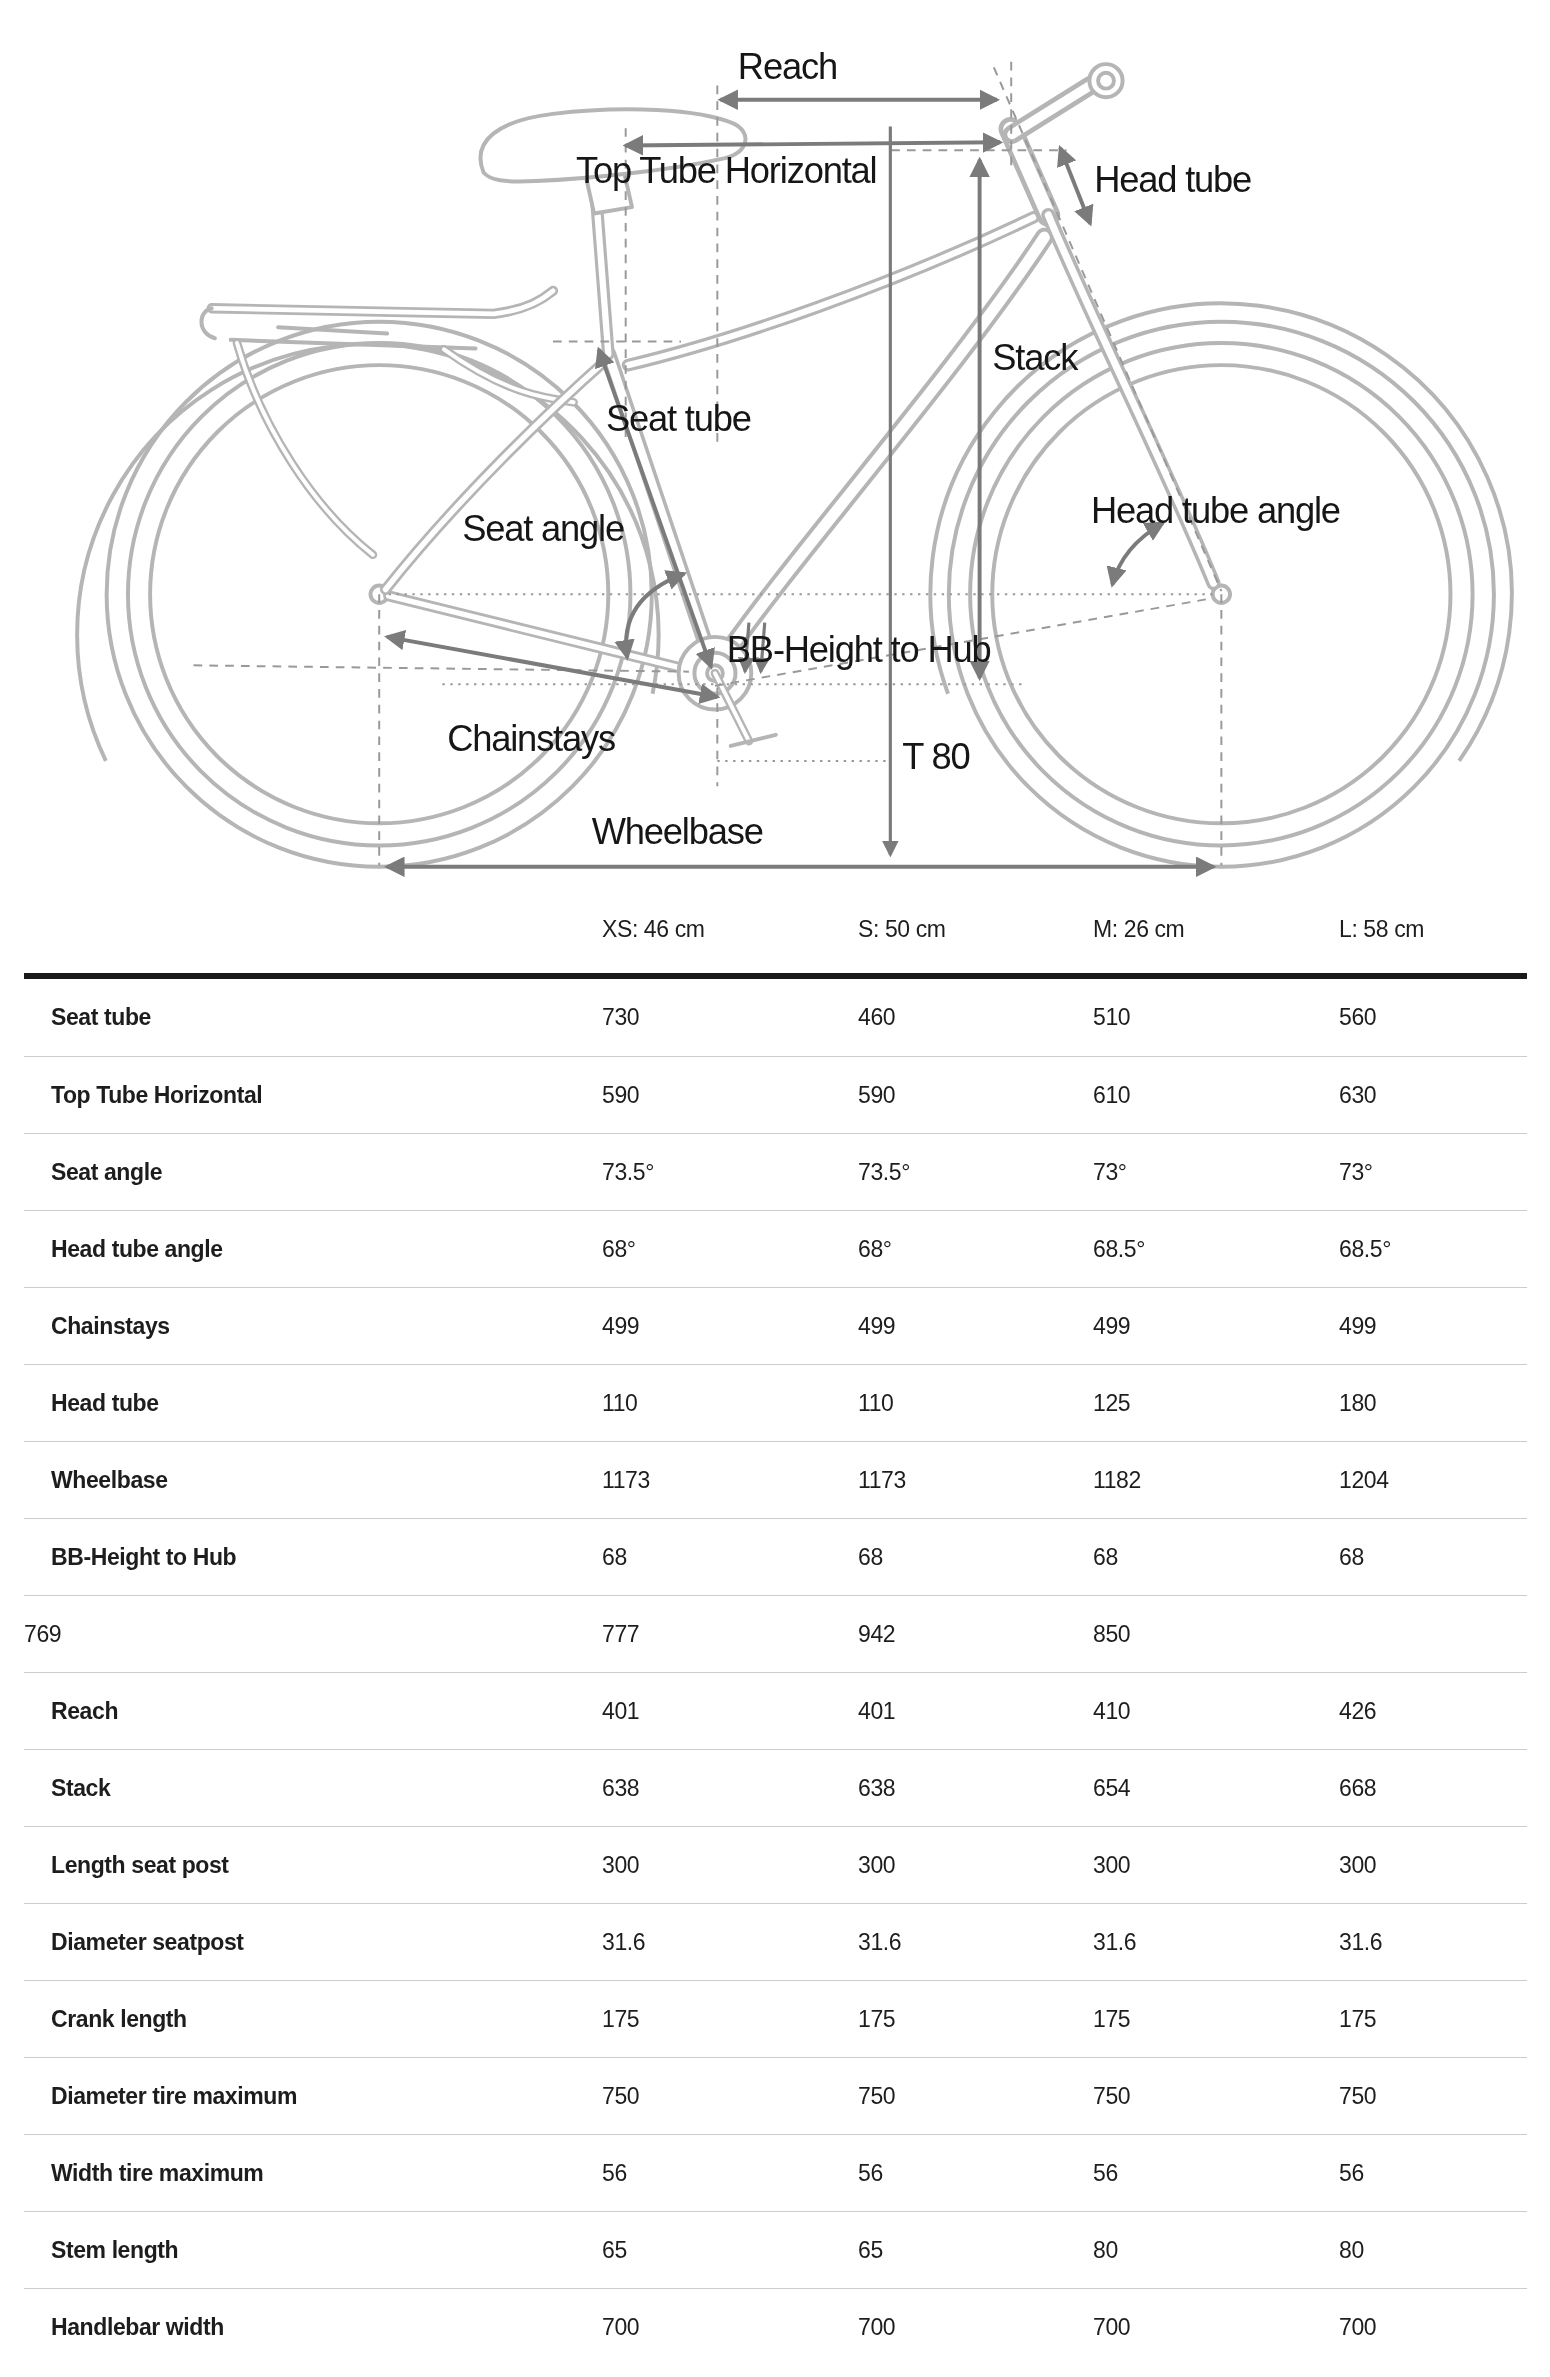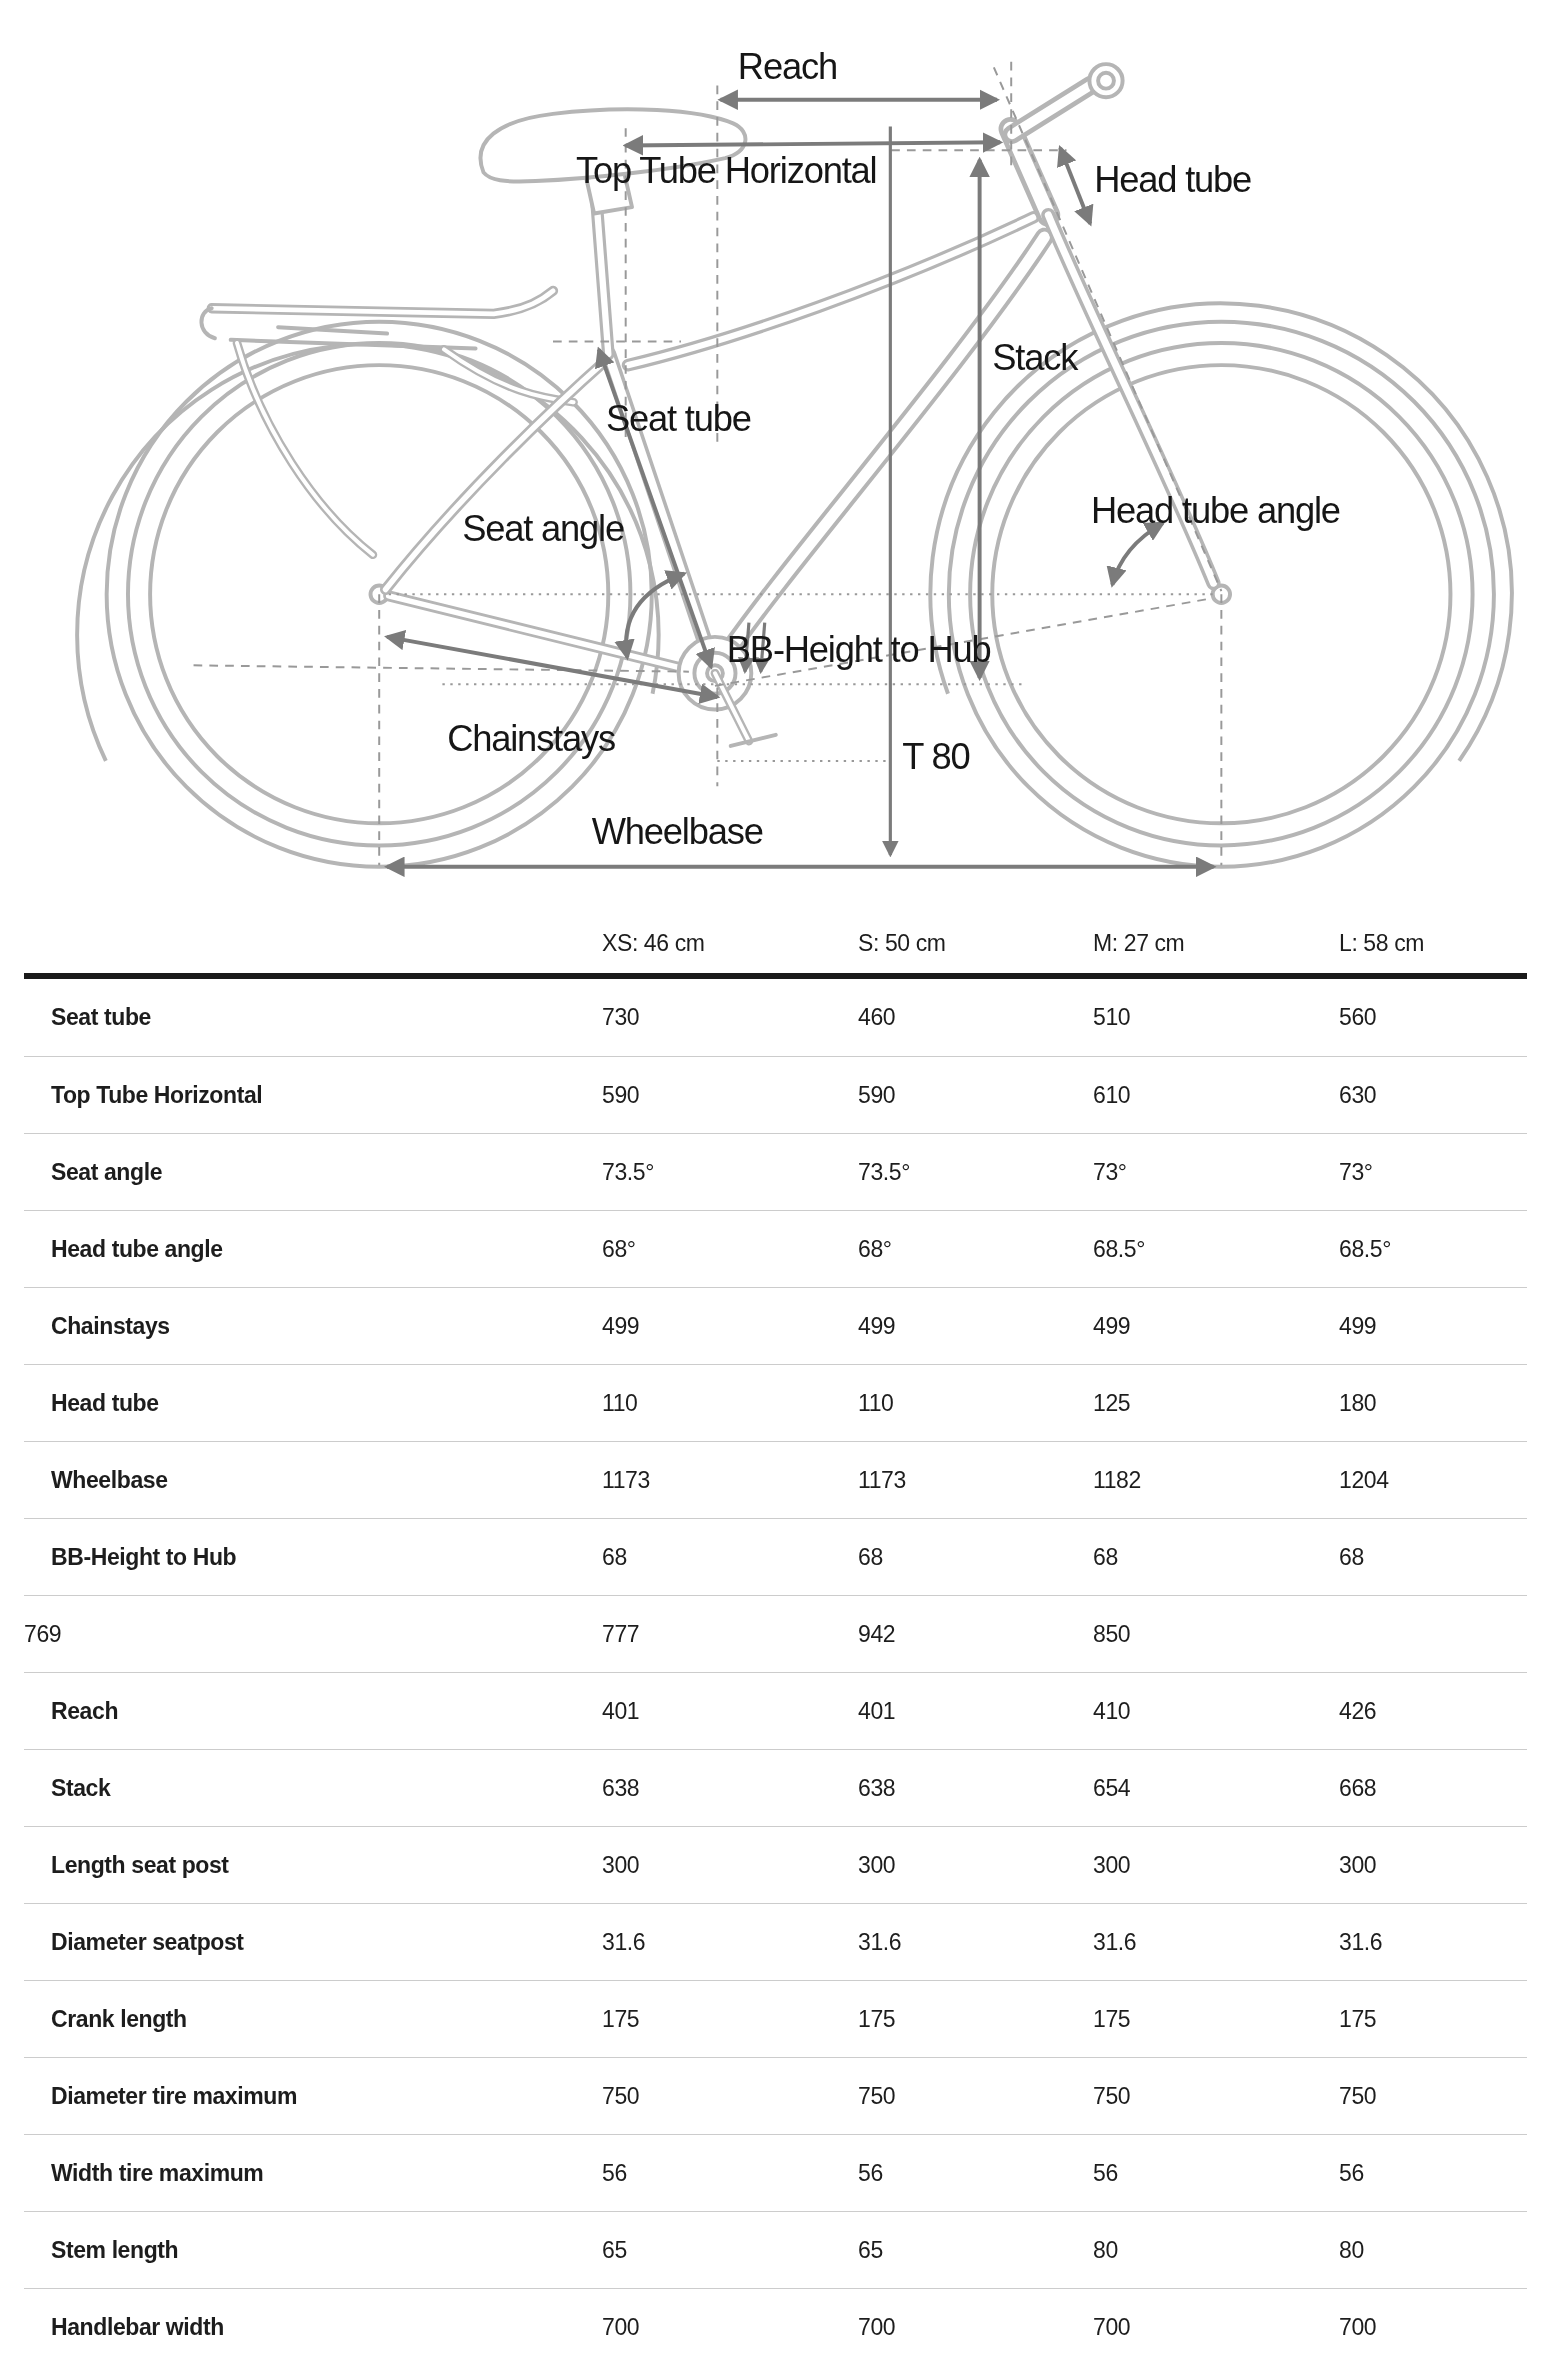--- a/index.html
+++ b/index.html
@@ -24,21 +24,21 @@
   .arrow-thin{fill:none;stroke:var(--arrow);stroke-width:4;}
   .dash{fill:none;stroke:var(--dash);stroke-width:2.5;stroke-dasharray:11 9;}
   .dot{fill:none;stroke:var(--dash);stroke-width:2.5;stroke-dasharray:3 7;}
   .ah{fill:var(--arrow);}
   .dlabel{font-family:"Liberation Sans",sans-serif;font-size:46px;letter-spacing:-1.5px;fill:var(--label);}
   
   .geo-table{margin:0 24px;width:1503px;}
   .thead{
     display:grid;grid-template-columns:578px 256px 235px 246px 1fr;
     height:86px;align-items:end;border-bottom:6.3px solid var(--heavyrule);
-    box-sizing:border-box;padding-bottom:16px;
+    box-sizing:border-box;padding-bottom:30px;
   }
   .size-h{font-size:23px;letter-spacing:-0.4px;color:var(--text);}
   .trow{
     display:grid;grid-template-columns:578px 256px 235px 246px 1fr;
     height:77px;align-items:center;box-sizing:border-box;
   }
   .trow + .trow{border-top:1.6px solid var(--rule);}
   .row-label{font-weight:700;font-size:23px;letter-spacing:-0.4px;padding-left:27px;}
   .val{font-size:23px;letter-spacing:-0.4px;}
 </style>
@@ -167,21 +167,21 @@
     <text class="dlabel" x="749" y="1068">Wheelbase</text>
   </svg>
 </div>
 
 <div class="geo-table">
   <div class="thead">
     <div></div>
 
   <div class="size-h">XS: 46 cm</div>
       <div class="size-h">S: 50 cm</div>
-      <div class="size-h">M: 27 cm</div>
+      <div class="size-h">M: 26 cm</div>
       <div class="size-h">L: 58 cm</div>
     </div>
   <div>
 
   <div class="trow">
         <div class="row-label">Seat tube</div>
         <div class="val">730</div>
         <div class="val">460</div>
         <div class="val">510</div>
         <div class="val">560</div>

